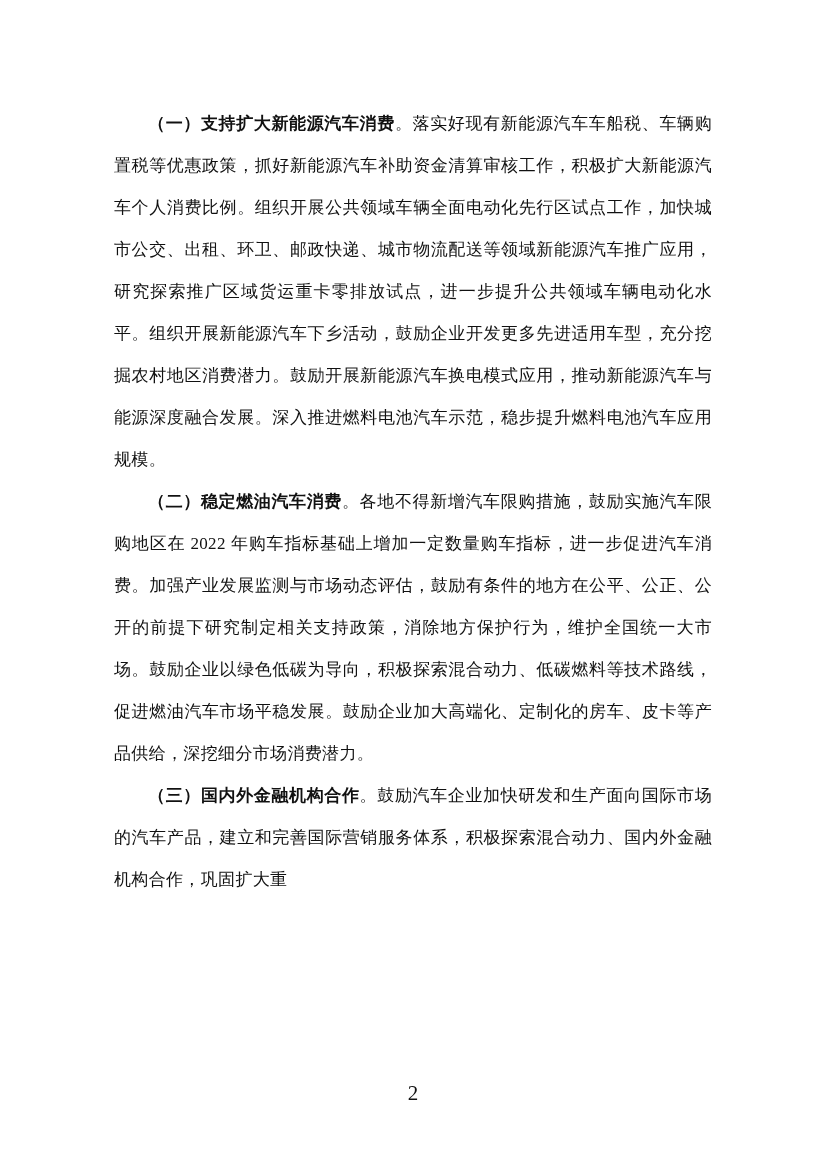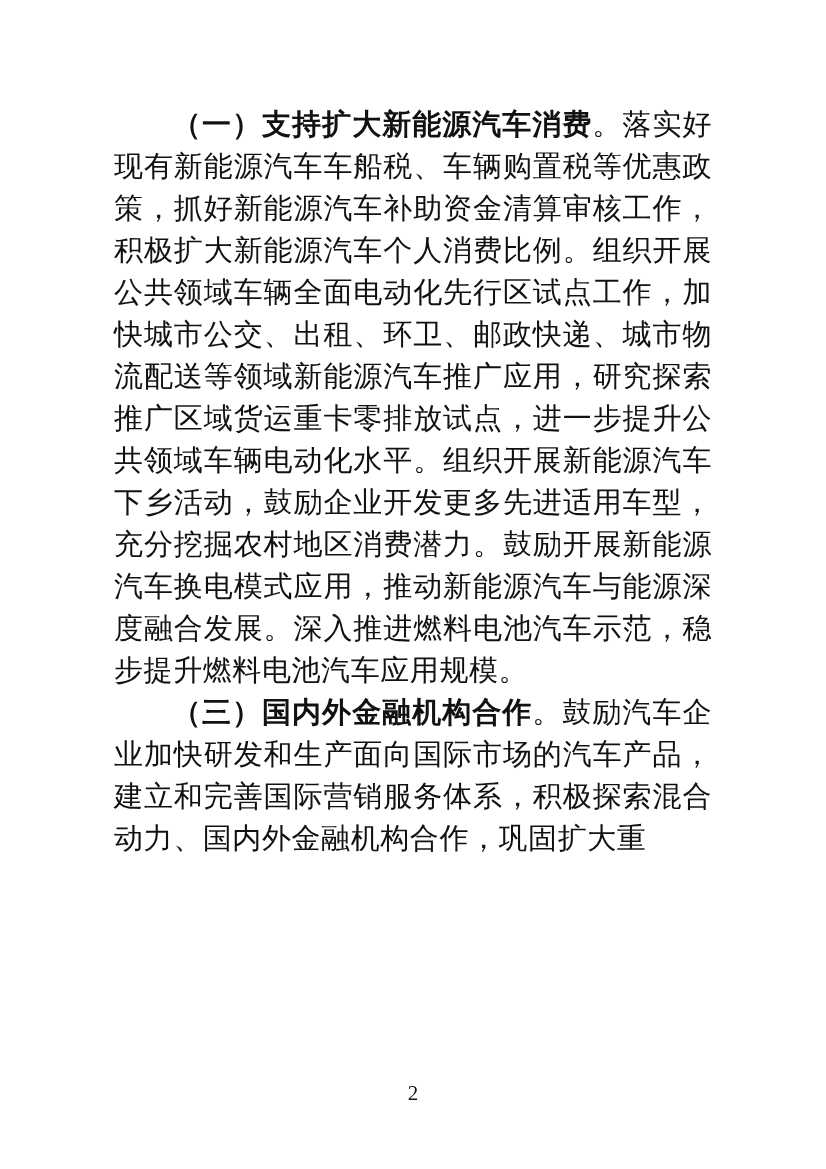--- a/index.html
+++ b/index.html
@@ -18,21 +18,21 @@
   }
   .text-block {
     position: absolute;
     left: 114px;
     top: 103px;
     width: 598px;
   }
   .text-block p {
     margin: 0;
     padding: 0;
-    font-size: 29px;
+    font-size: 17px;
     line-height: 42px;
     text-align: justify;
     text-justify: inter-ideograph;
     text-indent: 2em;
     letter-spacing: 0.02em;
     word-break: break-all;
   }
   .text-block p .lead {
     font-weight: 700;
   }
@@ -46,16 +46,17 @@
     line-height: 26px;
     color: #111111;
   }
 </style>
 </head>
 <body>
 
 <div class="page">
   <div class="text-block">
     <p><span class="lead">（一）支持扩大新能源汽车消费</span><span>。落实好现有新能源汽车车船税、车辆购置税等优惠政策，抓好新能源汽车补助资金清算审核工作，积极扩大新能源汽车个人消费比例。组织开展公共领域车辆全面电动化先行区试点工作，加快城市公交、出租、环卫、邮政快递、城市物流配送等领域新能源汽车推广应用，研究探索推广区域货运重卡零排放试点，进一步提升公共领域车辆电动化水平。组织开展新能源汽车下乡活动，鼓励企业开发更多先进适用车型，充分挖掘农村地区消费潜力。鼓励开展新能源汽车换电模式应用，推动新能源汽车与能源深度融合发展。深入推进燃料电池汽车示范，稳步提升燃料电池汽车应用规模。</span></p>
+    <p><span class="lead">（二）稳定燃油汽车消费</span><span>。各地不得新增汽车限购措施，鼓励实施汽车限购地区在 2022 年购车指标基础上增加一定数量购车指标，进一步促进汽车消费。加强产业发展监测与市场动态评估，鼓励有条件的地方在公平、公正、公开的前提下研究制定相关支持政策，消除地方保护行为，维护全国统一大市场。鼓励企业以绿色低碳为导向，积极探索混合动力、低碳燃料等技术路线，促进燃油汽车市场平稳发展。鼓励企业加大高端化、定制化的房车、皮卡等产品供给，深挖细分市场消费潜力。</span></p>
     <p><span class="lead">（三）国内外金融机构合作</span><span>。鼓励汽车企业加快研发和生产面向国际市场的汽车产品，建立和完善国际营销服务体系，积极探索混合动力、国内外金融机构合作，巩固扩大重</span></p>
   </div>
   <div class="page-number">2</div>
 </div>
 
 </body></html>

